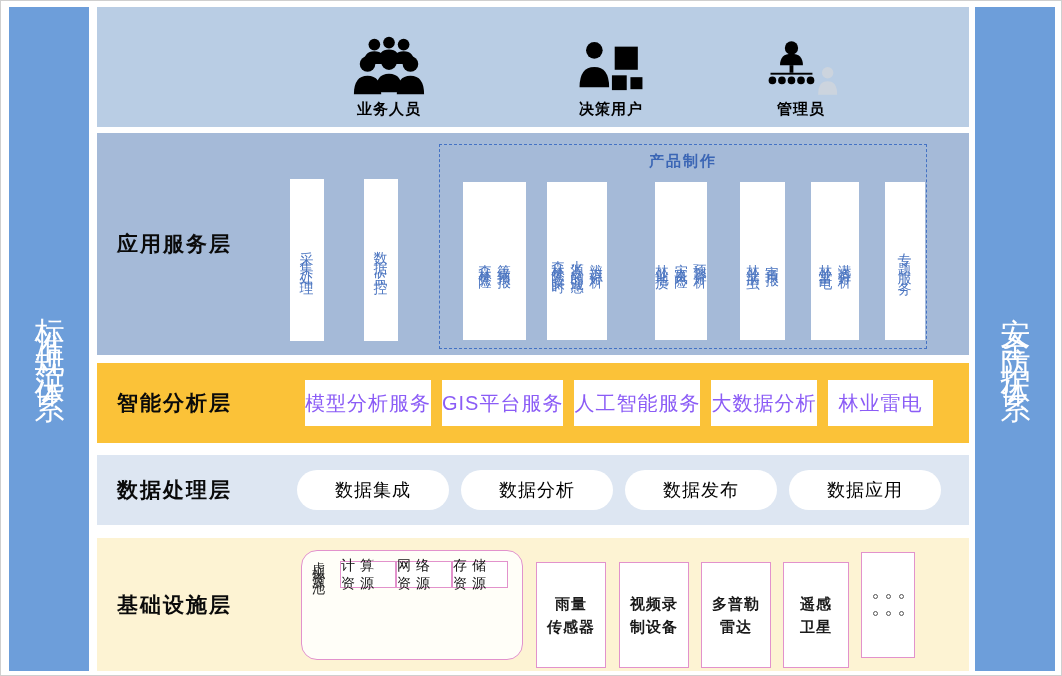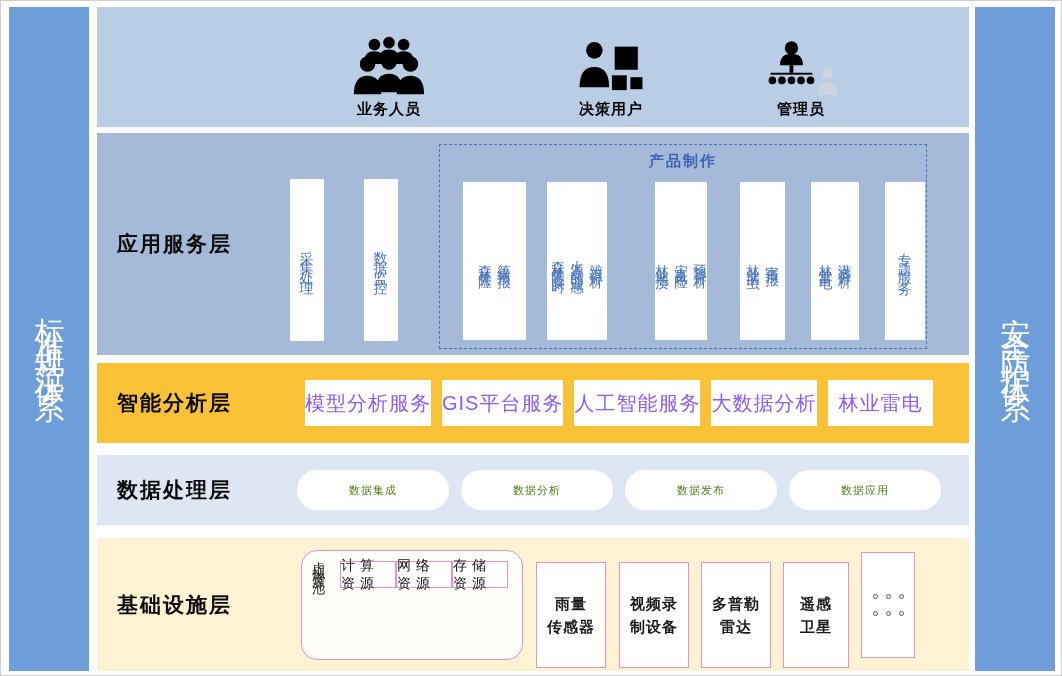--- a/index.html
+++ b/index.html
@@ -66,21 +66,21 @@
 
   
   .hrow { position:absolute; display:flex; }
   .row-analysis { left:208px; right:36px; top:17px; bottom:17px; gap:11px; }
   .row-data     { left:200px; right:28px; top:15px; bottom:15px; gap:12px; }
   .hcell {
     flex:1; background:#ffffff; display:flex; align-items:center; justify-content:center;
     white-space:nowrap;
   }
   .row-analysis .hcell { font-size:20px; color:#8b5cf6; font-weight:500; letter-spacing:1px; }
-  .row-data .hcell     { font-size:11px; color:#4d7c0f; letter-spacing:1px;border-radius:20px; }
+  .row-data .hcell     { font-size:18px; color:#000000; letter-spacing:1px;border-radius:20px; }
 
   
   .pool {
     position:absolute; left:204px; top:12px; width:222px; height:110px;
     background:#fffef8; border:1px solid #e292cc; border-radius:16px;
   }
   .pool-label {
     position:absolute; left:7px; top:0; height:100%;
     display:flex; align-items:center;
     writing-mode:vertical-lr; text-orientation:upright;

